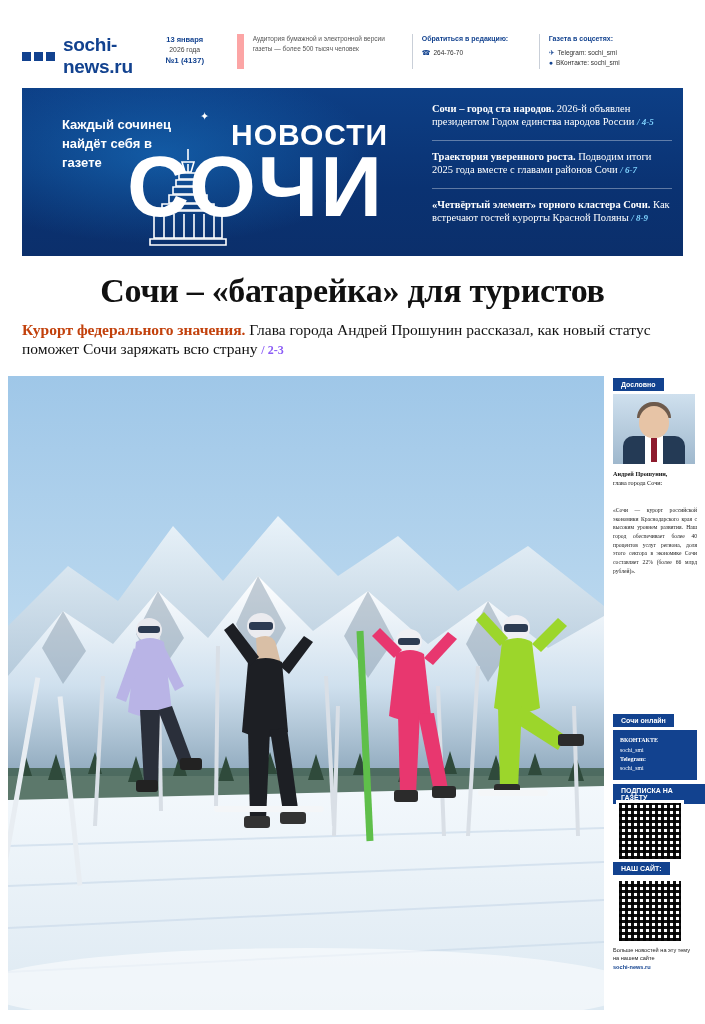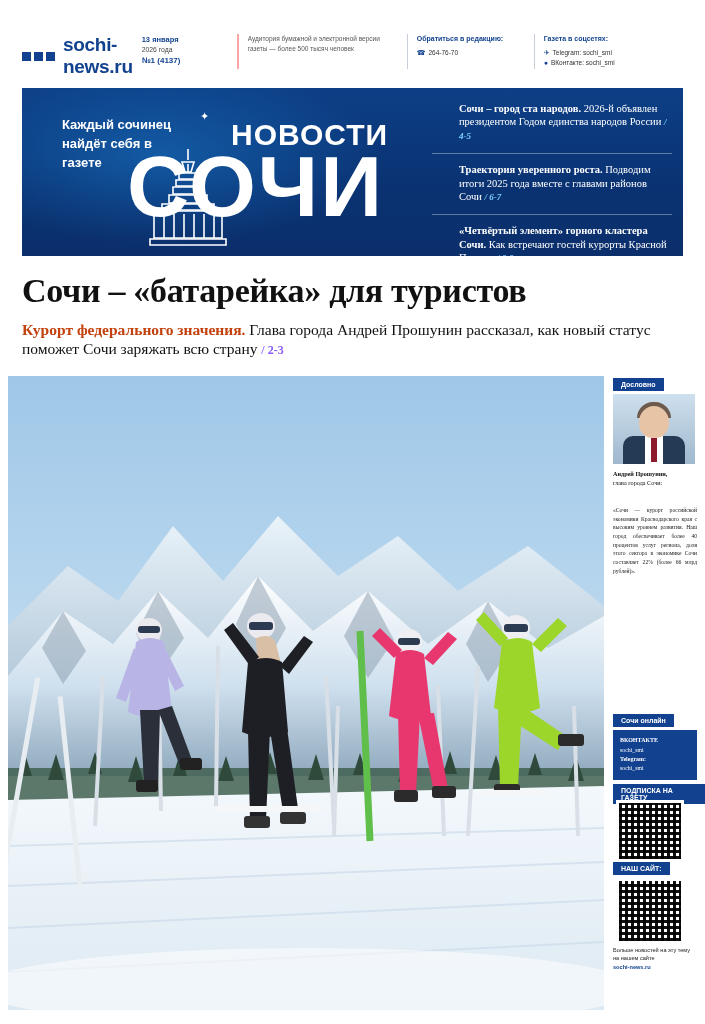--- a/index.html
+++ b/index.html
@@ -8,47 +8,47 @@
 
   
   .topbar{position:absolute;left:22px;top:34px;width:661px;height:44px;display:flex;align-items:flex-start;}
   .logo-wrap{display:flex;align-items:center;gap:8px;width:290px;}
   .logo-mark{display:flex;gap:3px;align-items:center;}
   .logo-mark i{display:block;width:9px;height:9px;background:#12428f;}
   .logo-mark i.tall{height:9px;}
   .logo-text{font-family:"Liberation Sans",sans-serif;font-weight:700;font-size:19px;color:#12428f;letter-spacing:-0.3px;}
   .topbar-cols{display:flex;flex:1;font-family:"Liberation Sans",sans-serif;}
   .tb-col{padding:0 9px;font-size:6.5px;line-height:1.5;color:#333;}
-  .tb-col.date{width:86px;text-align:left;border-right:2px solid #fca5a5;color:#12428f;font-weight:700;font-size:7.5px;}
+  .tb-col.date{width:86px;text-align:center;border-right:7px solid #fca5a5;color:#12428f;font-weight:700;font-size:7.5px;}
   .tb-col.date .d2{font-weight:400;color:#444;font-size:6.8px;}
   .tb-col.date .num{color:#12428f;font-weight:700;font-size:8px;}
   .tb-col.audience{width:150px;border-right:1px solid #c9cfd8;color:#555;}
   .tb-col.contact{width:108px;border-right:1px solid #c9cfd8;}
   .tb-col.social{width:140px;}
   .tb-head{font-weight:700;color:#12428f;font-size:7px;margin-bottom:3px;}
   .tb-line{display:flex;gap:3px;align-items:center;color:#333;}
   .glyph{color:#12428f;font-size:7px;}
 
   
   .banner{position:absolute;left:22px;top:88px;width:661px;height:168px;background:linear-gradient(180deg,#0d3f86 0%,#0a3272 60%,#0b2f6b 100%);overflow:hidden;}
   .banner:after{content:"";position:absolute;left:0;top:0;width:390px;height:168px;background:radial-gradient(ellipse at 35% 40%,rgba(25,120,200,.55),rgba(13,63,134,0) 62%);}
   .slogan{position:absolute;left:40px;top:28px;width:120px;font-family:"Liberation Sans",sans-serif;font-size:13px;line-height:1.45;color:#fff;font-weight:700;z-index:3;}
   .star{position:absolute;left:178px;top:22px;color:#fff;font-size:11px;z-index:3;}
   .novosti{position:absolute;left:185px;top:30px;font-family:"Liberation Sans",sans-serif;font-weight:700;font-size:30px;color:#fff;letter-spacing:1px;z-index:3;margin-left:24px;}
   .sochi-big{position:absolute;left:105px;top:55px;font-family:"Liberation Sans",sans-serif;font-weight:700;font-size:86px;line-height:86px;color:#fff;letter-spacing:2px;z-index:2;}
   .tower{position:absolute;left:120px;top:58px;width:92px;height:104px;z-index:4;}
 
   .banner-news{position:absolute;left:410px;top:14px;width:240px;z-index:5;font-family:"Liberation Serif",serif;}
-  .bn-item{margin-bottom:11px;color:#fff;font-size:10.5px;line-height:1.27;margin-left:27px;}
+  .bn-item{margin-bottom:11px;color:#fff;font-size:10.5px;line-height:1.27;}
   .bn-item .lead{font-weight:700;}
   .bn-item .pg{color:#7fd3ff;font-style:italic;font-size:9px;font-weight:700;}
   .bn-sep{height:1px;background:rgba(255,255,255,.35);margin:0 0 9px 0;}
 
   
-  .headline{position:absolute;left:22px;top:272px;width:661px;font-family:"Liberation Serif",serif;font-weight:700;font-size:34px;line-height:38px;color:#111;text-align:left;letter-spacing:-.3px;}
+  .headline{position:absolute;left:22px;top:272px;width:661px;font-family:"Liberation Serif",serif;font-weight:700;font-size:34px;line-height:38px;color:#111;text-align:center;letter-spacing:-.3px;}
   .subhead{position:absolute;left:22px;top:320px;width:661px;font-size:15.5px;line-height:19px;color:#111;}
   .subhead .red{color:#c2410c;font-weight:700;}
   .subhead .pg{color:#8b5cf6;font-weight:700;font-size:12px;}
 
   
   .photo{position:absolute;left:8px;top:376px;width:596px;height:634px;overflow:hidden;background:#b9d6ea;}
   .sky{position:absolute;inset:0;background:linear-gradient(180deg,#9fc7e8 0%,#bcd9ef 42%,#d9e9f5 62%,#eef5fa 100%);}
 
   
   .rail-label{position:absolute;font-family:"Liberation Sans",sans-serif;font-size:7px;color:#fff;background:#12428f;padding:3px 8px;font-weight:700;}

